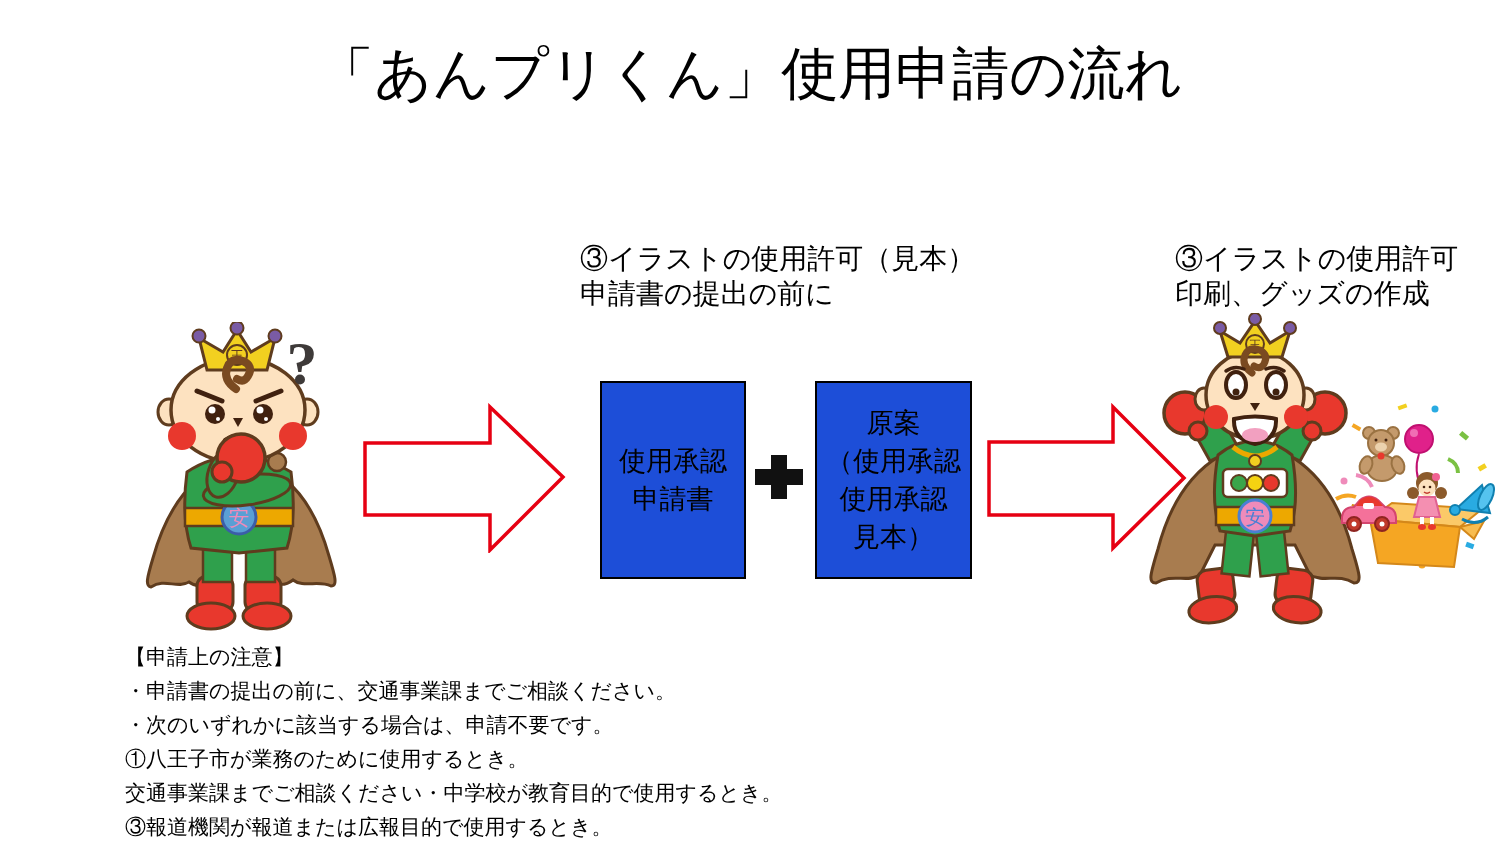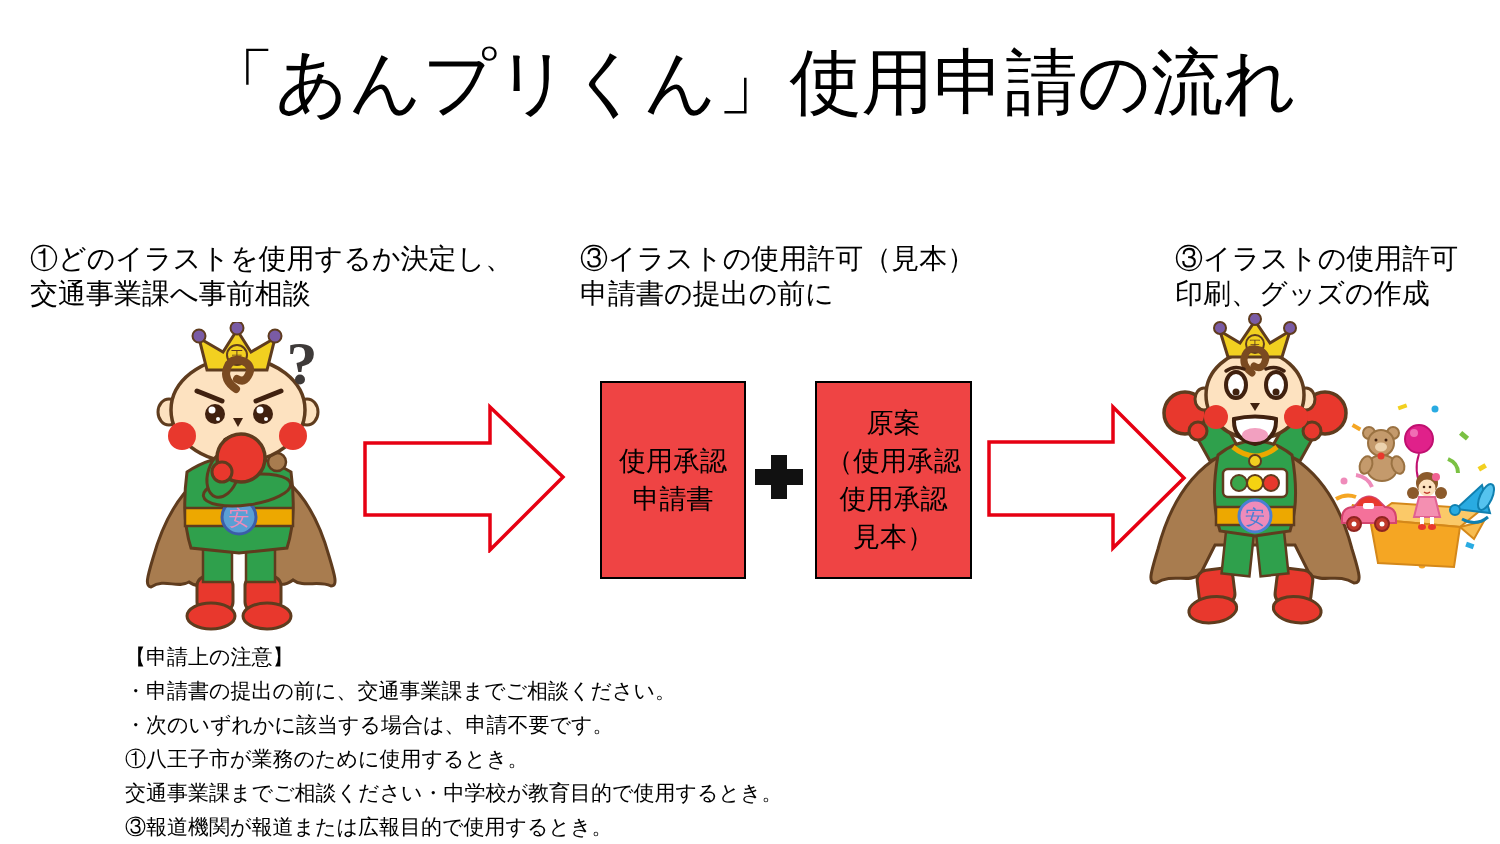--- a/index.html
+++ b/index.html
@@ -2,28 +2,28 @@
 <html><head>
 <meta charset="utf-8">
 <style>
   html,body{margin:0;padding:0;background:#ffffff;}
   .canvas{
     position:relative;width:1500px;height:844px;background:#ffffff;overflow:hidden;
     font-family:"Liberation Serif","DejaVu Serif",serif;color:#000;
   }
   .page-title{
     position:absolute;left:0;right:0;top:40px;text-align:center;
-    font-size:72px;font-weight:500;letter-spacing:0;line-height:1.2;white-space:nowrap;
+    font-size:57px;font-weight:500;letter-spacing:0;line-height:1.2;white-space:nowrap;
   }
   .step{position:absolute;font-size:28px;line-height:35px;white-space:nowrap;}
   .step-1{left:30px;top:241px;}
   .step-2{left:580px;top:241px;}
   .step-3{left:1175px;top:241px;}
   .doc-box{
-    position:absolute;border:2px solid #000;background:#ef4444;
+    position:absolute;border:2px solid #000;background:#1d4ed8;
     display:flex;flex-direction:column;align-items:center;justify-content:center;
     font-size:27px;line-height:38px;text-align:center;white-space:nowrap;
   }
   .box-application{left:600px;top:381px;width:142px;height:194px;}
   .box-draft{left:815px;top:381px;width:153px;height:194px;}
   .plus{position:absolute;left:755px;top:455px;width:48px;height:44px;}
   .plus .h{position:absolute;left:0;top:14px;width:48px;height:16px;background:#111;}
   .plus .v{position:absolute;left:16px;top:0;width:16px;height:44px;background:#111;}
   .arrow-svg{position:absolute;z-index:1;}
   .arrow-1{left:363px;top:403px;}
@@ -33,24 +33,20 @@
   .mascot-right{left:1130px;top:313px;}
   .notes{position:absolute;left:125px;top:640px;font-size:21px;line-height:34px;white-space:nowrap;}
 </style>
 </head>
 <body>
 
 <div class="canvas">
 
   <div class="page-title">「あんプリくん」使用申請の流れ</div>
 
-  <div class="step step-1">
-    <div>①どのイラストを使用するか決定し、</div>
-    <div>交通事業課へ事前相談</div>
-  </div>
   <div class="step step-2">
     <div>③イラストの使用許可（見本）</div>
     <div>申請書の提出の前に</div>
   </div>
   <div class="step step-3">
     <div>③イラストの使用許可</div>
     <div>印刷、グッズの作成</div>
   </div>
 
   <svg class="arrow-svg arrow-1" width="205" height="150" viewBox="0 0 205 150">

